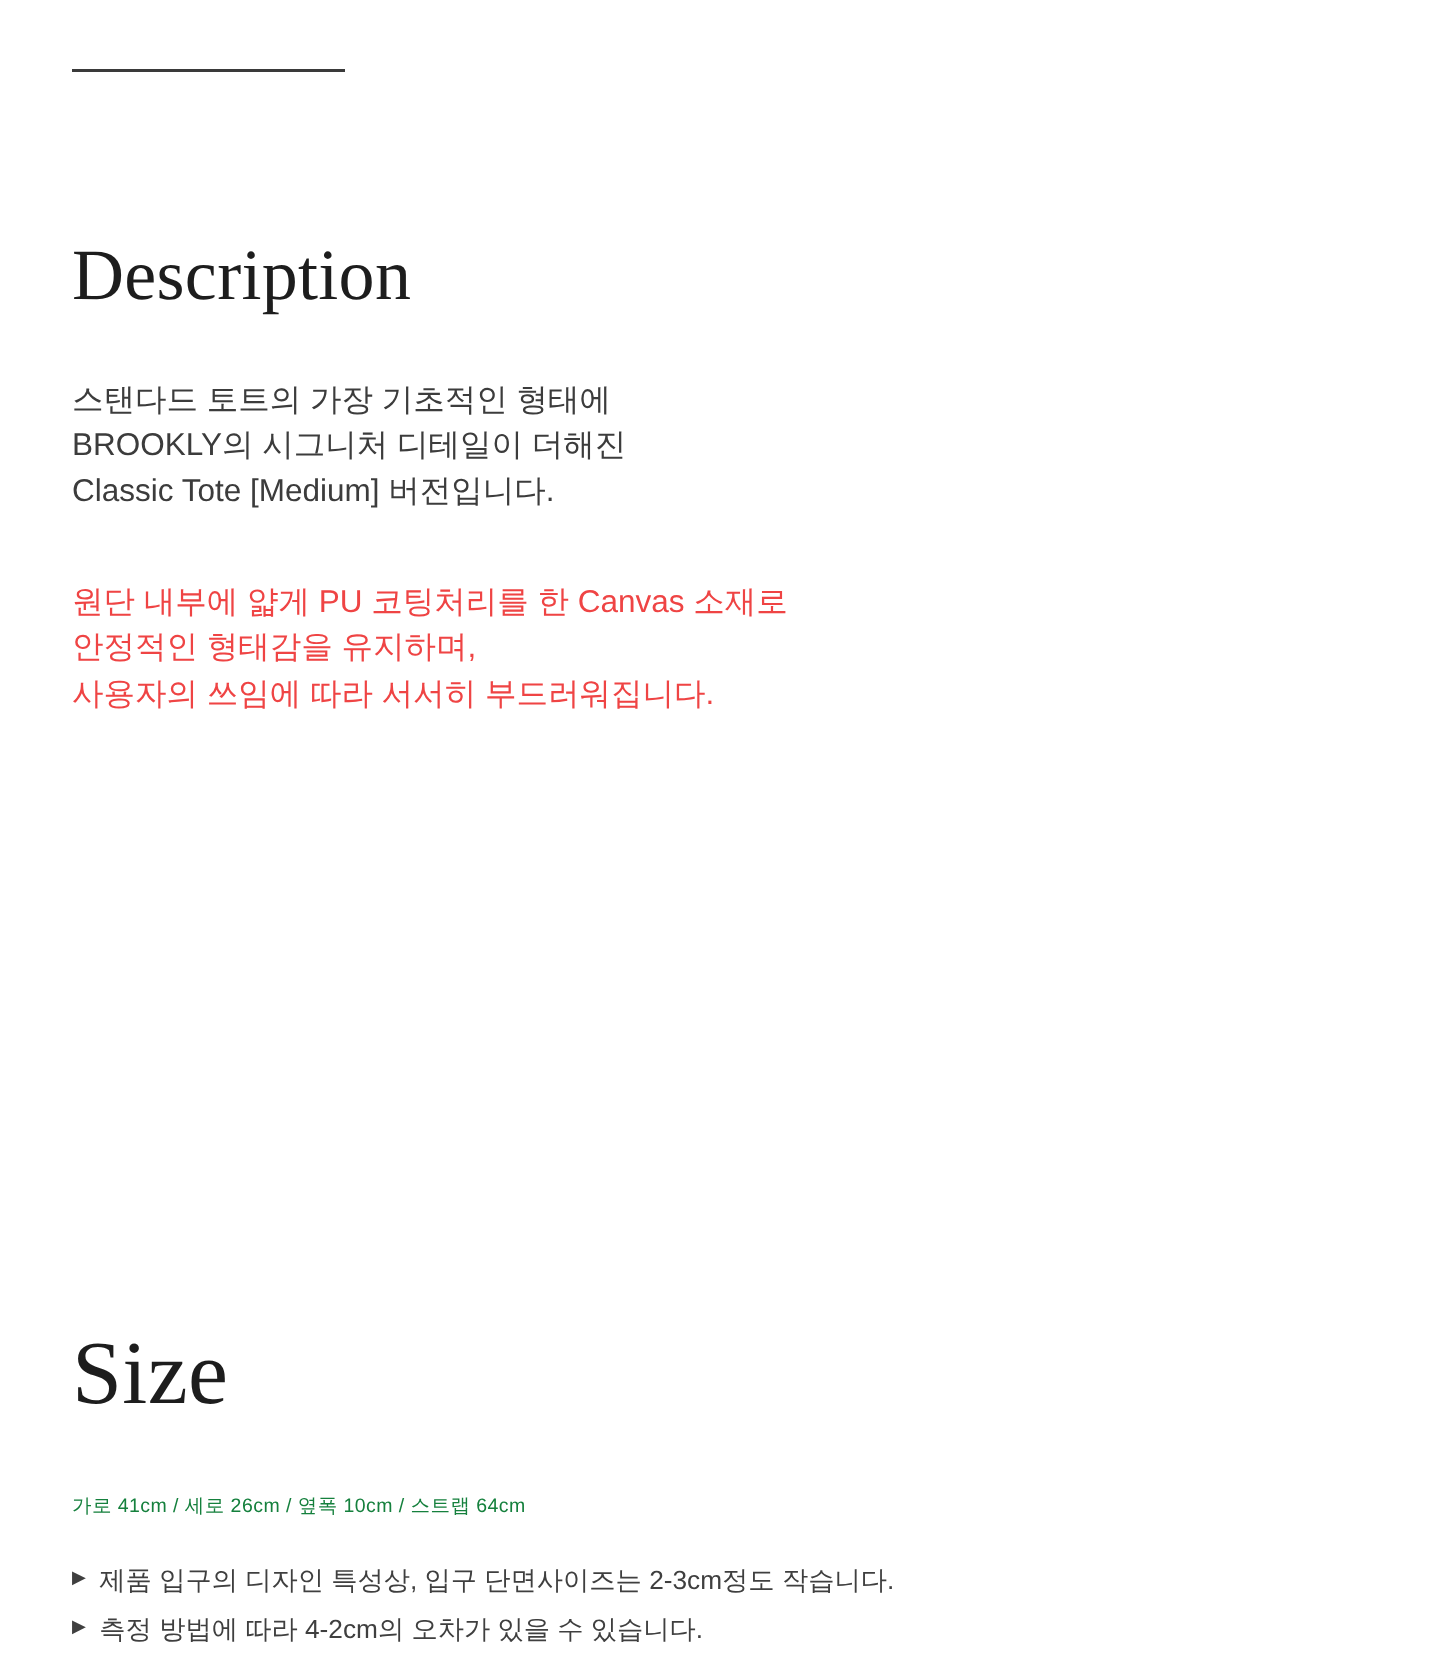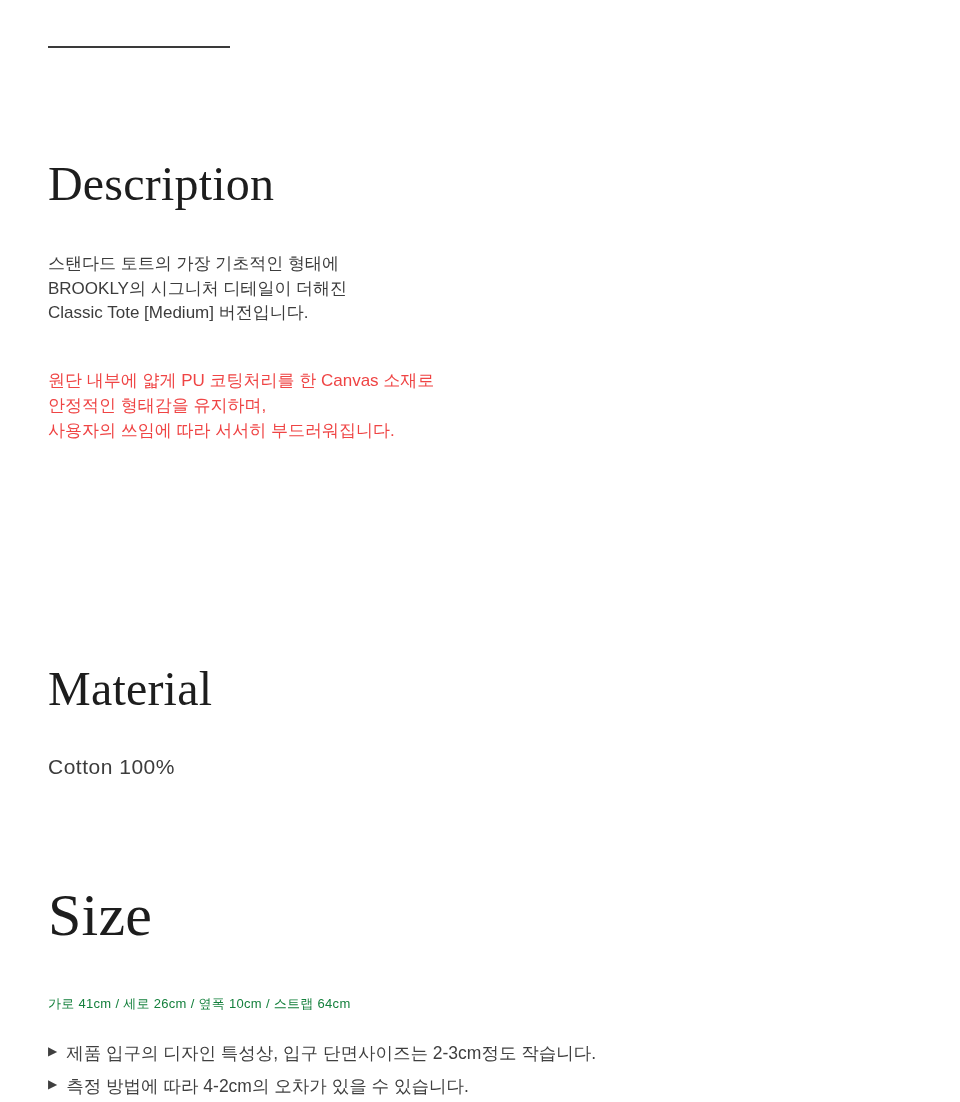--- a/index.html
+++ b/index.html
@@ -45,21 +45,21 @@
   }
   .h-material {
     font-size: 48px;
     line-height: 1;
   }
   .h-size {
     font-size: 60px;
     line-height: 1;
   }
   .body-text {
-    font-size: 17px;
+    font-size: 21px;
     line-height: 1.46;
     color: #3c3c3c;
     font-weight: 400;
     white-space: pre-line;
   }
   .body-text.para2 {
     color: #ef4444;
   }
   .material-text {
     font-size: 21px;
@@ -110,24 +110,20 @@
   <section class="section" id="sec-description">
     <h2 class="heading h-description">Description</h2>
     <p class="body-text" id="desc-para-1">스탠다드 토트의 가장 기초적인 형태에
 BROOKLY의 시그니처 디테일이 더해진
 Classic Tote [Medium] 버전입니다.</p>
     <p class="body-text para2" id="desc-para-2">원단 내부에 얇게 PU 코팅처리를 한 Canvas 소재로
 안정적인 형태감을 유지하며,
 사용자의 쓰임에 따라 서서히 부드러워집니다.</p>
   </section>
 
-  <section class="section" id="sec-material">
-    <h2 class="heading h-material">Material</h2>
-    <p class="material-text" id="material-text">Cotton  100%</p>
-  </section>
 
   <section class="section" id="sec-size">
     <h2 class="heading h-size">Size</h2>
     <p class="size-text" id="size-text">가로  41cm  /  세로  26cm  / 옆폭 10cm / 스트랩  64cm</p>
     <ul class="notes" id="size-notes">
       <li class="note-item">
         <span class="note-marker">▶</span>
         <span>제품 입구의 디자인 특성상, 입구 단면사이즈는 2-3cm정도 작습니다.</span>
       </li>
       <li class="note-item">

